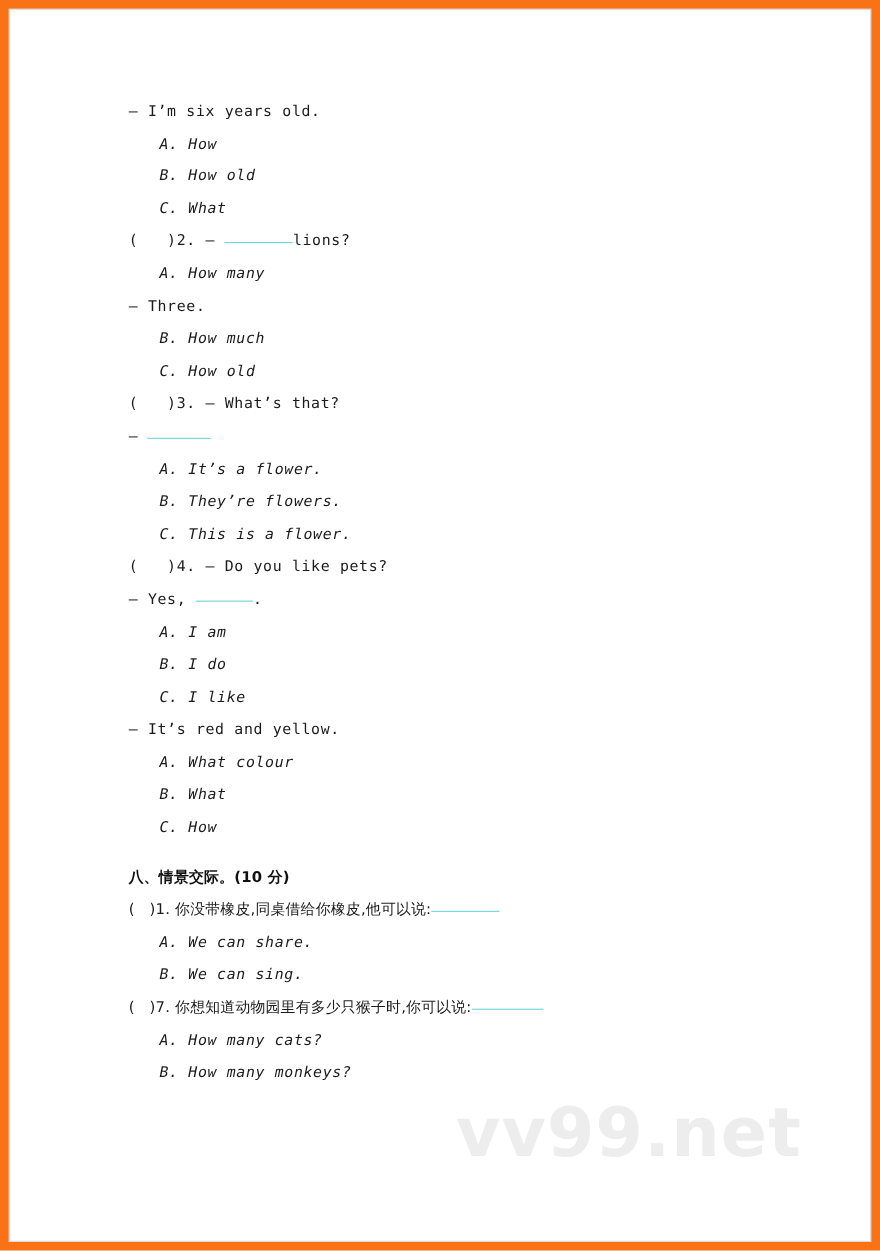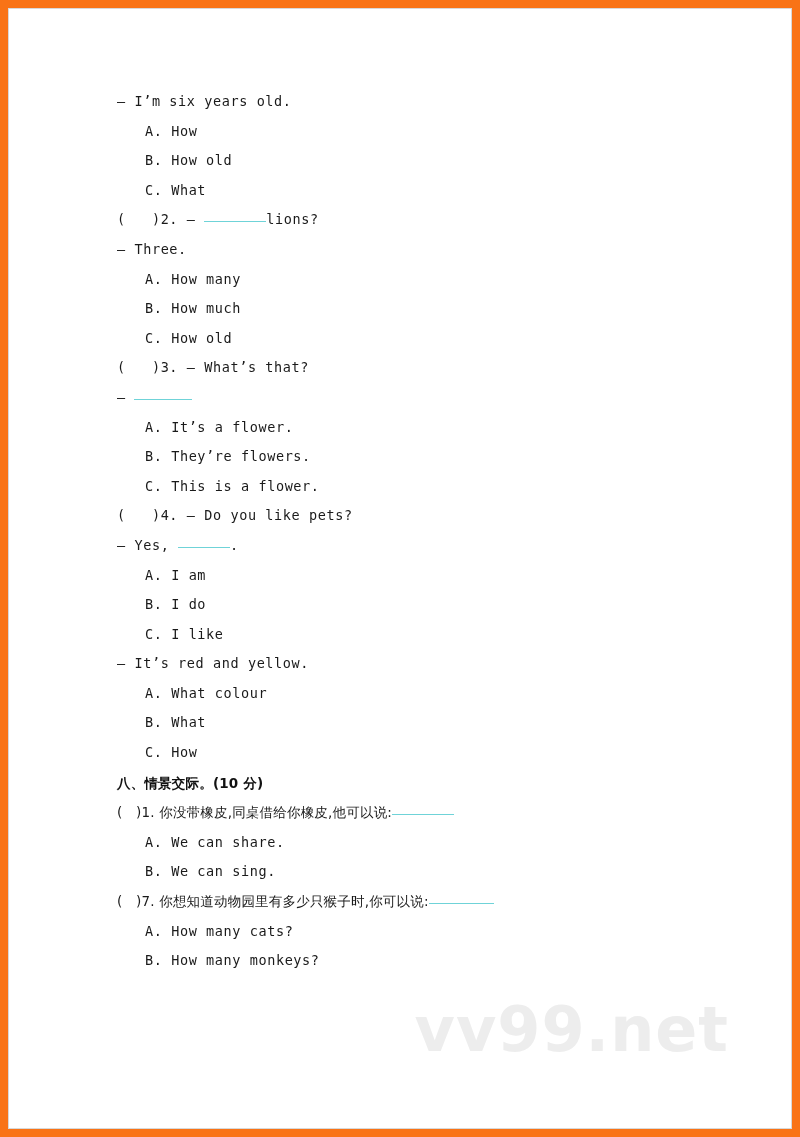--- a/index.html
+++ b/index.html
@@ -35,35 +35,36 @@
     font-family: "DejaVu Sans Mono", monospace;
     font-size: 13.5px;
     color: #1a1a1a;
     letter-spacing: 0.6px;
     white-space: pre;
     line-height: 29.6px;
     height: 29.6px;
   }
   .line.opt {
     padding-left: 28px;
+    font-style: italic;
   }
   .line.cn {
     font-family: "DejaVu Sans", sans-serif;
     letter-spacing: 0.2px;
   }
   .sec-head {
     font-family: "DejaVu Sans", sans-serif;
     font-size: 13.5px;
     font-weight: bold;
     color: #111111;
     letter-spacing: 0.2px;
     white-space: pre;
     line-height: 29.6px;
     height: 29.6px;
-    margin-top: 1px;
+    margin-top: 16px;
   }
   .blank {
     display: inline-block;
     border-bottom: 1px solid #6fd3d8;
     vertical-align: 2px;
   }
   .blank.w1 { width: 62px; }
   .blank.w2 { width: 58px; }
   .blank.w3 { width: 52px; }
   .blank.w4 { width: 62px; }
@@ -85,22 +86,22 @@
 <body>
 
 <div class="page">
   <div class="sheet">
     <div class="content" id="content">
         <div class="line">— I’m six years old.</div>
         <div class="line opt">A. How</div>
         <div class="line opt">B. How old</div>
         <div class="line opt">C. What</div>
         <div class="line"><span>(   )2. — </span><span class="blank w1"></span><span>lions?</span></div>
+        <div class="line opt">A. How many</div>
         <div class="line">— Three.</div>
-        <div class="line opt">A. How many</div>
         <div class="line opt">B. How much</div>
         <div class="line opt">C. How old</div>
         <div class="line">(   )3. — What’s that?</div>
         <div class="line"><span>— </span><span class="blank w2"></span><span></span></div>
         <div class="line opt">A. It’s a flower.</div>
         <div class="line opt">B. They’re flowers.</div>
         <div class="line opt">C. This is a flower.</div>
         <div class="line">(   )4. — Do you like pets?</div>
         <div class="line"><span>— Yes, </span><span class="blank w3"></span><span>.</span></div>
         <div class="line opt">A. I am</div>

